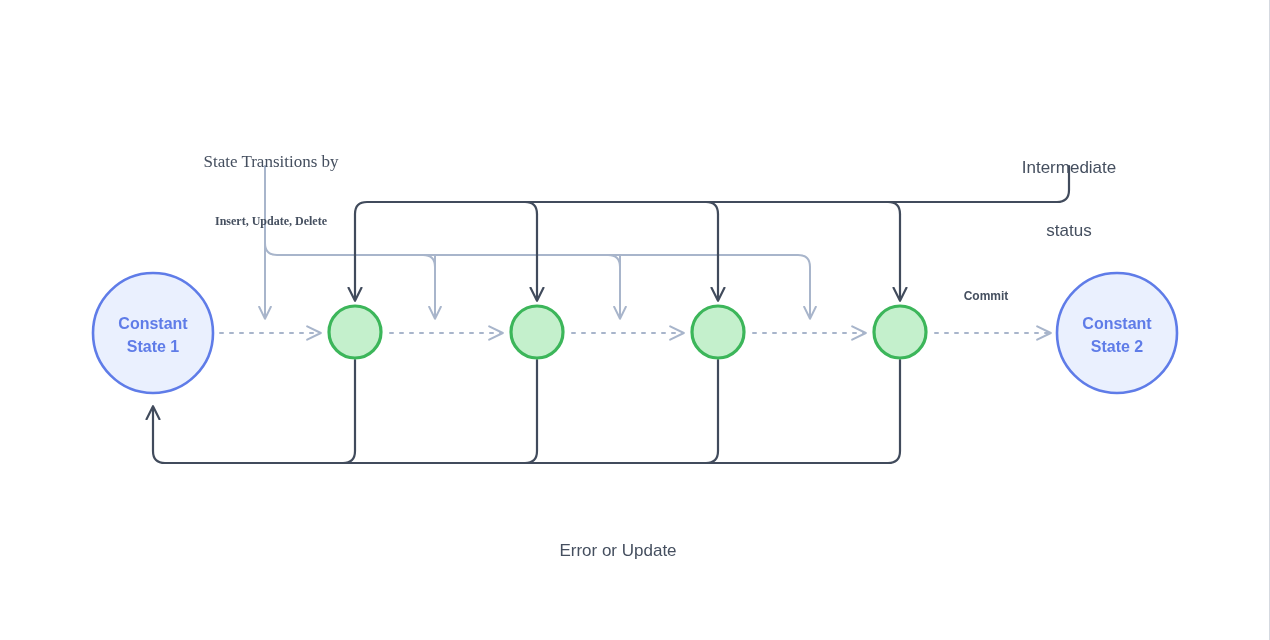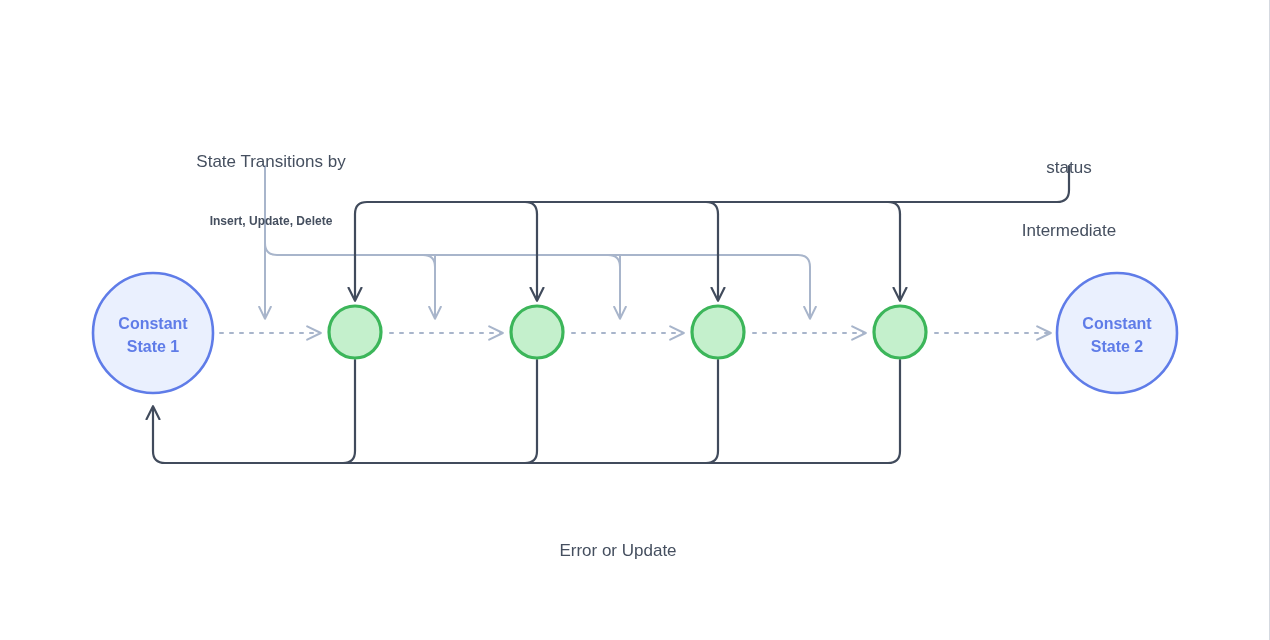--- a/index.html
+++ b/index.html
@@ -126,29 +126,30 @@
       <text class="node-text" x="1117" y="329">Constant</text>
       <text class="node-text" x="1117" y="352">State 2</text>
     </g>
 
     <circle cx="355" cy="332" r="26" fill="#c4f0cc" stroke="#3cb65a" stroke-width="3.2"></circle>
     <circle cx="537" cy="332" r="26" fill="#c4f0cc" stroke="#3cb65a" stroke-width="3.2"></circle>
     <circle cx="718" cy="332" r="26" fill="#c4f0cc" stroke="#3cb65a" stroke-width="3.2"></circle>
     <circle cx="900" cy="332" r="26" fill="#c4f0cc" stroke="#3cb65a" stroke-width="3.2"></circle>
   </svg>
 
-  <div class="label" style="left: 121px; top: 110px; width: 300px;">
+  <div class="label" style="left: 121px; top: 110px; width: 300px; font-family: Liberation Serif, serif;">
     <div class="label-regular">State Transitions by</div>
     <div class="label-bold">Insert, Update, Delete</div>
   </div>
 
   <div class="label" style="left: 959px; top: 116px; width: 220px;">
+    <div class="label-regular">Intermediate</div>
     <div class="label-regular">status</div>
-    <div class="label-regular">Intermediate</div>
   </div>
 
+  <div class="label label-bold" style="left: 906px; top: 289px; width: 160px;">Commit</div>
 
   <div class="label" style="left: 468px; top: 499px; width: 300px;">
     <div class="label-regular">Error or Update</div>
   </div>
 
   <div class="edge-border"></div>
 </div>
 
 </body></html>

